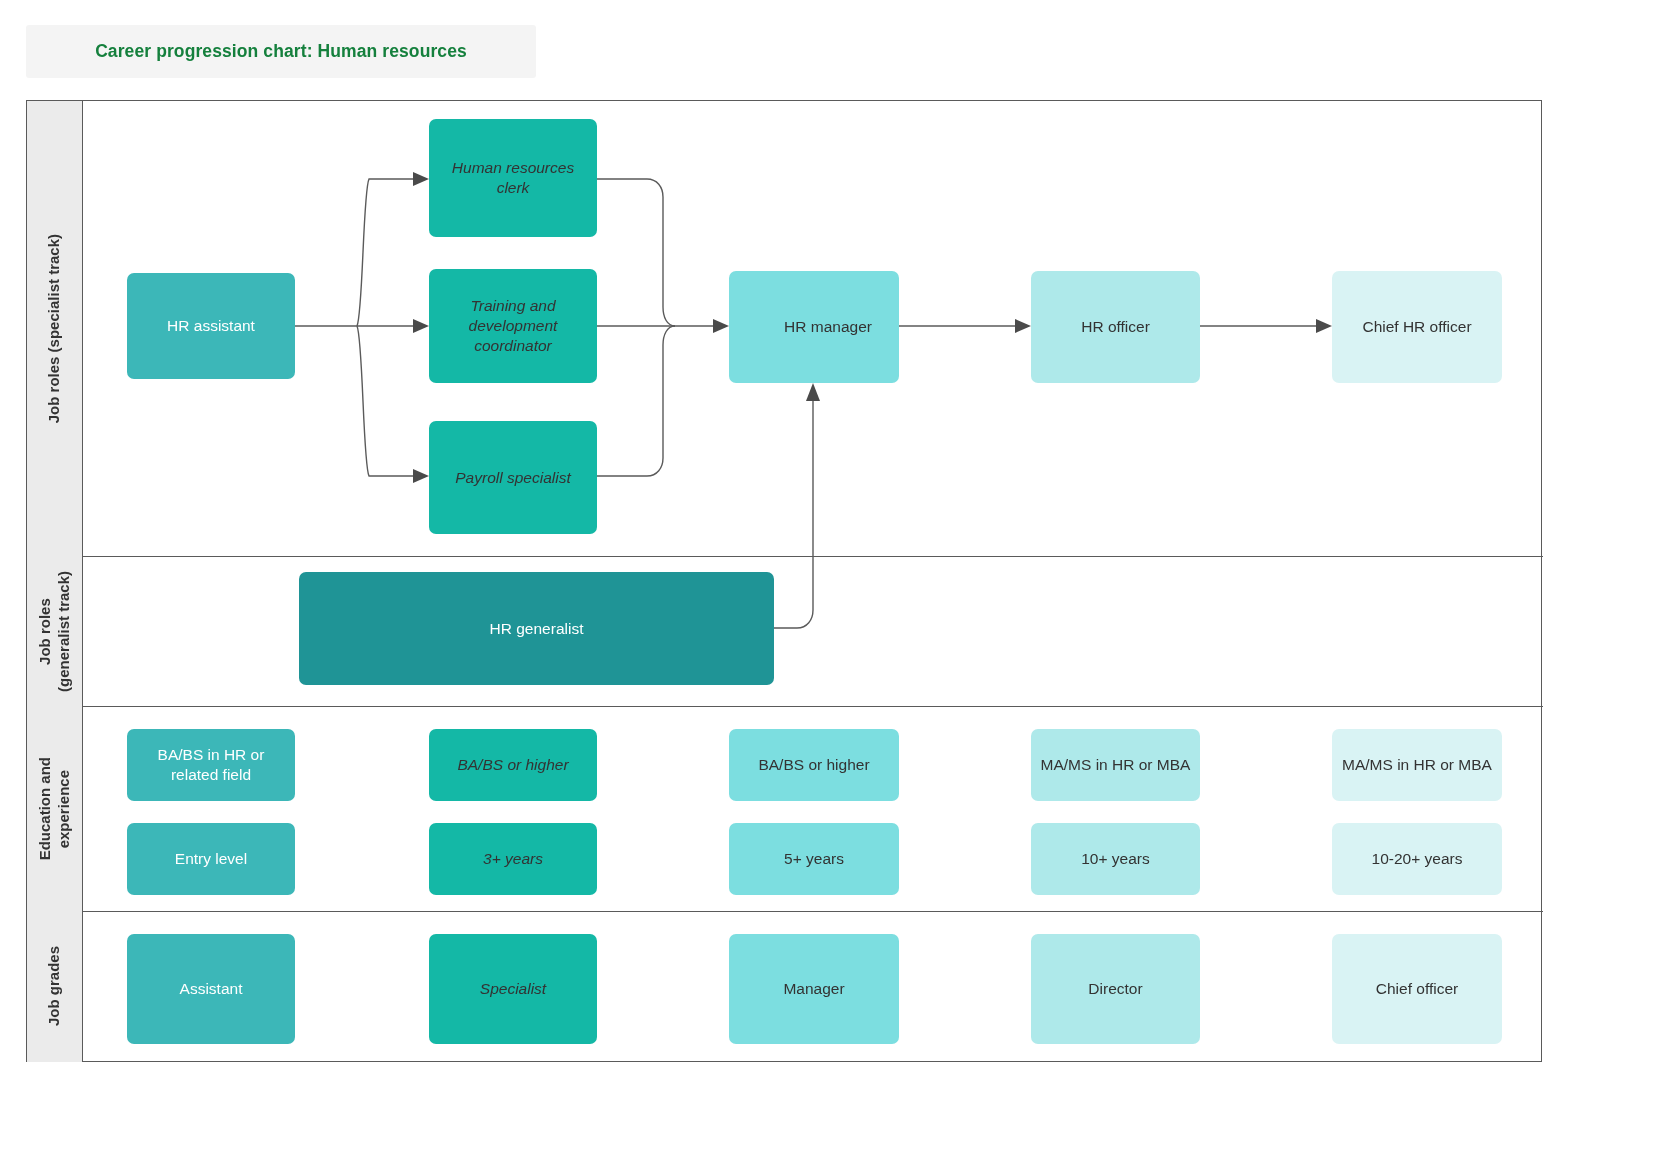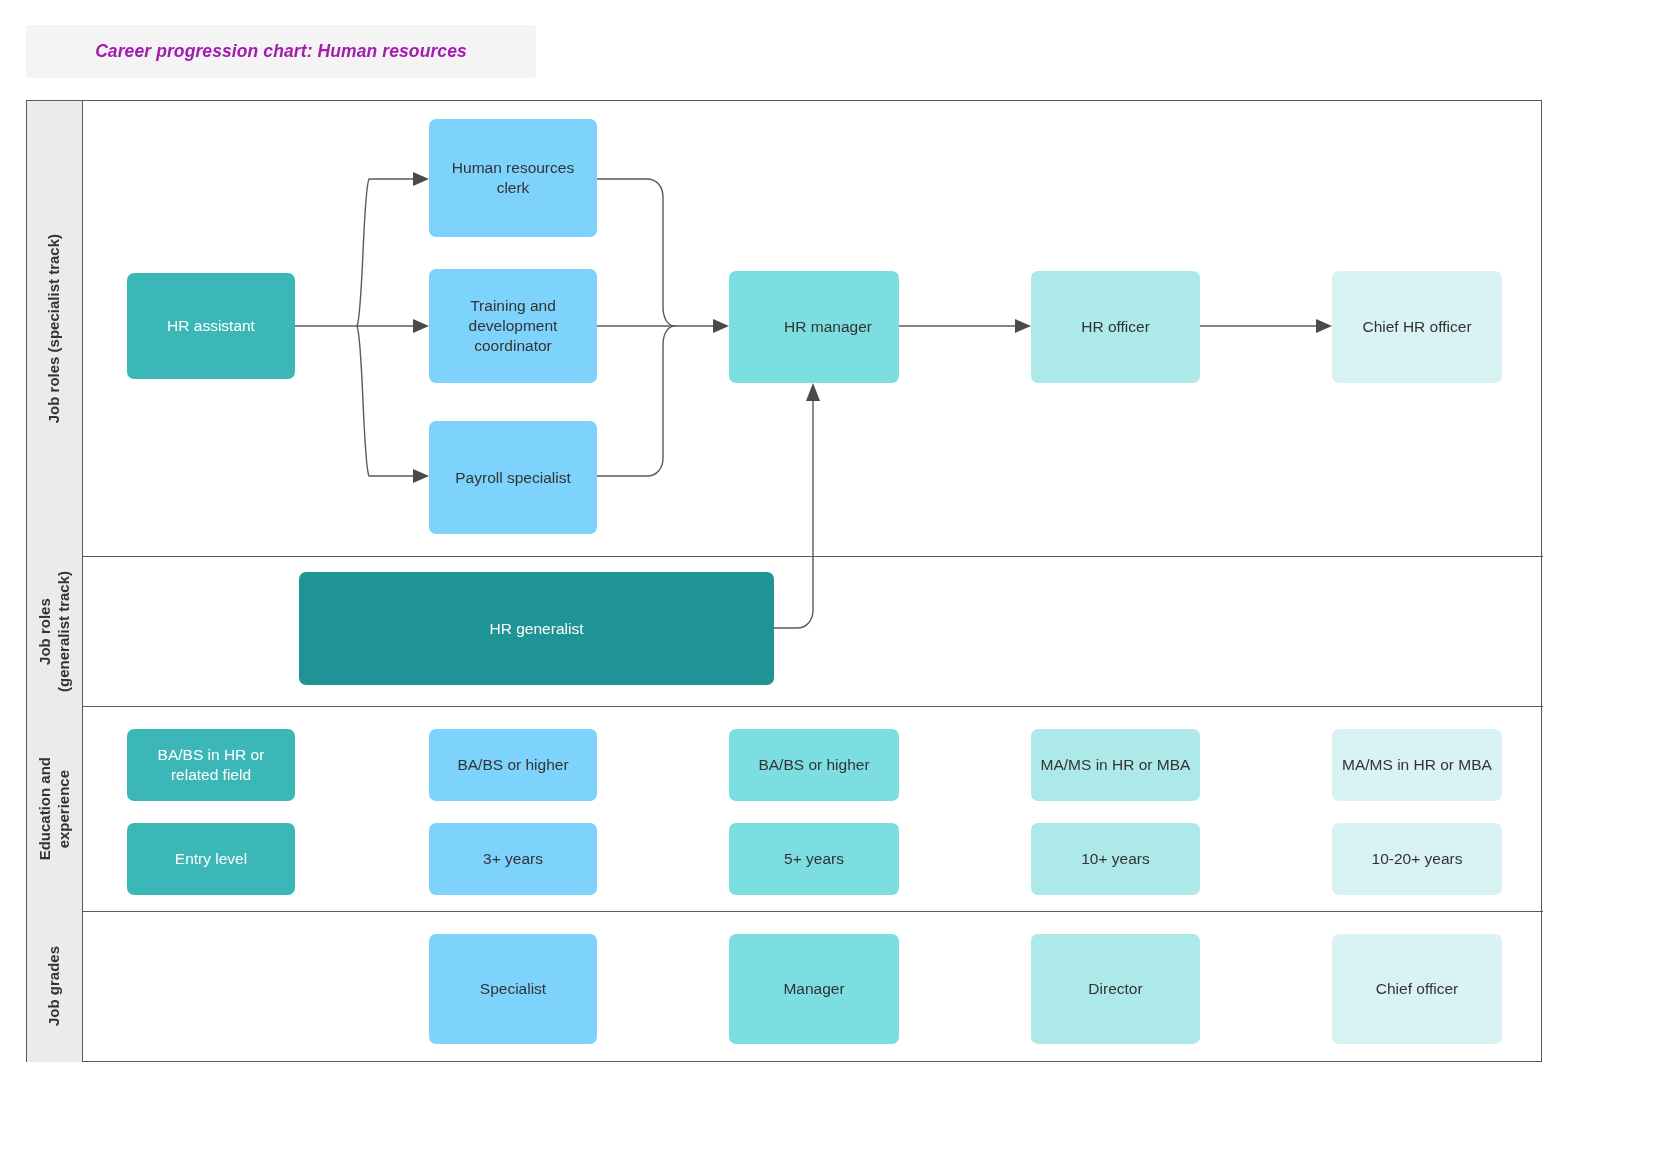--- a/index.html
+++ b/index.html
@@ -23,22 +23,21 @@
     width: 510px; height: 53px;
     background: #f4f4f4;
     border-radius: 3px;
     display: flex;
     align-items: center;
     justify-content: center;
   }
   #title-text {
     font-size: 17.5px;
     font-weight: bold;
-    font-style: italic;
-    color: #a21caf;
+    color: #15803d;
     letter-spacing: 0.1px;
   }
 
   
   #frame {
     position: absolute;
     left: 26px; top: 100px;
     width: 1516px; height: 962px;
     border: 1px solid #5a5a5a;
     background: #ffffff;
@@ -81,21 +80,21 @@
     display: flex;
     align-items: center;
     justify-content: center;
     text-align: center;
     font-size: 15.5px;
     line-height: 1.28;
     padding: 4px 8px;
     white-space: pre-line;
   }
   .t1 { background: #3cb7b8; color: #ffffff; }
-  .t2 { background: #7dd3fc; color: #333333; }
+  .t2 { background: #14b8a6; color: #333333; font-style: italic; }
   .t3 { background: #7cdee0; color: #333333; }
   .t4 { background: #aee9ea; color: #333333; }
   .t5 { background: #d9f3f4; color: #333333; }
   .t0 { background: #1f9496; color: #ffffff; }
 
   
   #wires {
     position: absolute;
     left: 0; top: 0;
     width: 1516px; height: 962px;
@@ -187,19 +186,20 @@
     <div class="node t3" style="left:702px; top:628px; width:170px; height:72px;">BA/BS or higher</div>
     <div class="node t4" style="left:1004px; top:628px; width:169px; height:72px;">MA/MS in HR or MBA</div>
     <div class="node t5" style="left:1305px; top:628px; width:170px; height:72px;">MA/MS in HR or MBA</div>
 
     <div class="node t1" style="left:100px; top:722px; width:168px; height:72px;">Entry level</div>
     <div class="node t2" style="left:402px; top:722px; width:168px; height:72px;">3+ years</div>
     <div class="node t3" style="left:702px; top:722px; width:170px; height:72px;">5+ years</div>
     <div class="node t4" style="left:1004px; top:722px; width:169px; height:72px;">10+ years</div>
     <div class="node t5" style="left:1305px; top:722px; width:170px; height:72px;">10-20+ years</div>
 
+    <div class="node t1" style="left:100px; top:833px; width:168px; height:110px;">Assistant</div>
     <div class="node t2" style="left:402px; top:833px; width:168px; height:110px;">Specialist</div>
     <div class="node t3" style="left:702px; top:833px; width:170px; height:110px;">Manager</div>
     <div class="node t4" style="left:1004px; top:833px; width:169px; height:110px;">Director</div>
     <div class="node t5" style="left:1305px; top:833px; width:170px; height:110px;">Chief officer</div>
 
   </div>
 </div>
 
 </body></html>

